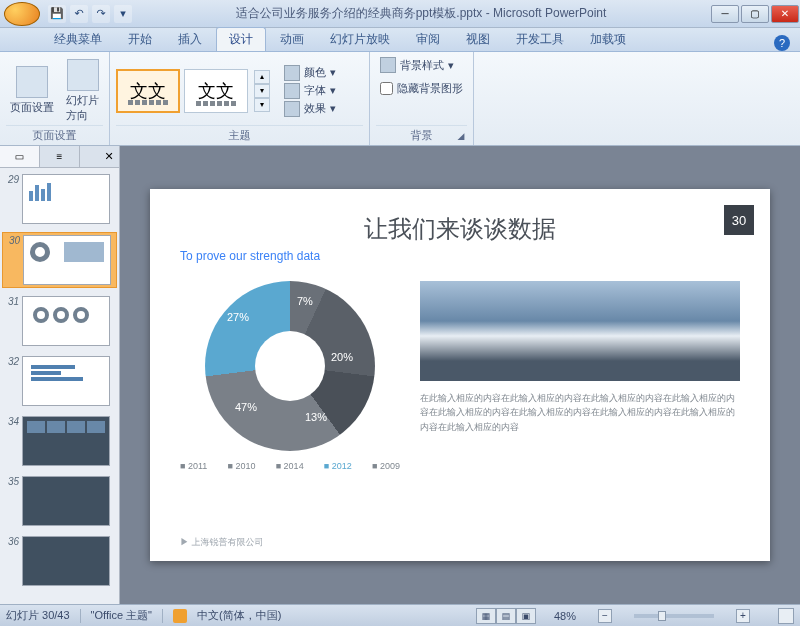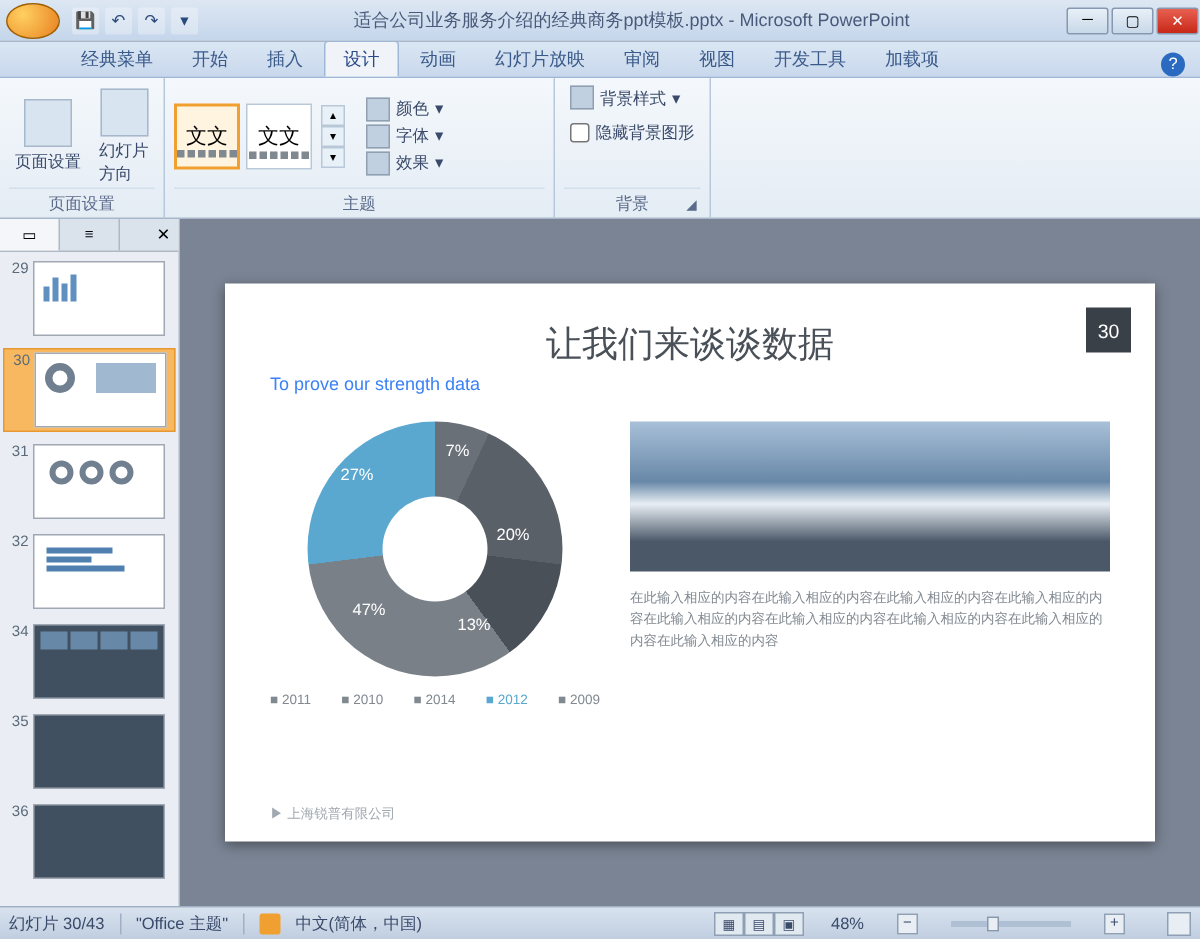--- a/index.html
+++ b/index.html
@@ -19,37 +19,37 @@
 .tab.active { background: #f0f4f8; border: 1px solid #9fb8d8; border-bottom: none; color: #2a4a8a; }
 .help-icon { margin-left: auto; margin-right: 10px; width: 16px; height: 16px; background: #2a6ac0; color: white; border-radius: 50%; font-size: 11px; display: flex; align-items: center; justify-content: center; }
 
 .ribbon { height: 94px; background: linear-gradient(#f4f8fc, #e4ecf4); border-bottom: 1px solid #a8b8cc; display: flex; }
 .rgroup { border-right: 1px solid #b8c8dc; display: flex; flex-direction: column; padding: 4px 6px 2px; }
 .rgroup-body { flex: 1; display: flex; align-items: center; gap: 4px; }
 .rgroup-label { font-size: 11px; color: #5a6a8a; text-align: center; padding-top: 2px; border-top: 1px solid rgba(180,200,220,0.4); display: flex; align-items: center; justify-content: center; position: relative; }
 .rgroup-launcher { position: absolute; right: 0; bottom: 0; width: 12px; height: 12px; font-size: 9px; color: #5a6a8a; cursor: pointer; }
 .rbtn-v { display: flex; flex-direction: column; align-items: center; padding: 2px 4px; cursor: pointer; font-size: 11px; color: #3a4a6a; }
 .rbtn-v .ico { width: 32px; height: 32px; background: #d8e4f0; border: 1px solid #a8b8cc; margin-bottom: 2px; }
-.theme-thumb { width: 44px; height: 44px; background: white; border: 1px solid #b8c8d8; display: flex; align-items: center; justify-content: center; font-size: 14px; cursor: pointer; position: relative; }
+.theme-thumb { width: 64px; height: 44px; background: white; border: 1px solid #b8c8d8; display: flex; align-items: center; justify-content: center; font-size: 18px; cursor: pointer; position: relative; }
 .theme-thumb.sel { border: 2px solid #f0a030; background: #fff4e0; }
 .theme-thumb .bar { position: absolute; bottom: 6px; display: flex; gap: 2px; }
 .theme-thumb .bar span { width: 5px; height: 5px; background: #808890; }
 .theme-nav { display: flex; flex-direction: column; margin-left: 2px; }
 .theme-nav button { width: 16px; height: 14px; font-size: 8px; background: #e8f0f8; border: 1px solid #b8c8d8; cursor: pointer; }
 .rrow { display: flex; align-items: center; font-size: 11px; color: #3a4a6a; padding: 1px 4px; cursor: pointer; gap: 4px; }
 .rrow .ico { width: 16px; height: 16px; background: #c0d0e0; border: 1px solid #90a0b0; }
 
 .workspace { display: flex; height: calc(626px - 28px - 24px - 94px - 22px); }
 .thumb-panel { width: 120px; background: #eaeef4; border-right: 1px solid #b0b8c4; display: flex; flex-direction: column; }
 .panel-tabs { height: 22px; display: flex; background: #dae2ec; border-bottom: 1px solid #b0b8c4; }
 .ptab { width: 40px; border-right: 1px solid #b0b8c4; display: flex; align-items: center; justify-content: center; font-size: 10px; cursor: pointer; }
 .ptab.active { background: #f4f6fa; }
 .ptab-close { margin-left: auto; width: 20px; display: flex; align-items: center; justify-content: center; cursor: pointer; font-size: 11px; }
 .thumb-list { flex: 1; overflow-y: auto; padding: 4px 2px; }
-.thumb-item { display: flex; align-items: flex-start; margin-bottom: 6px; padding: 2px; cursor: pointer; }
+.thumb-item { display: flex; align-items: flex-start; margin-bottom: 6px; padding: 2px; cursor: pointer; font-style: italic; }
 .thumb-item.sel { background: #f8b860; border: 1px solid #e89830; }
 .thumb-num { width: 18px; font-size: 10px; color: #5a6a7a; text-align: right; padding-right: 3px; }
 .thumb-img { width: 88px; height: 50px; background: white; border: 1px solid #a0a8b4; position: relative; overflow: hidden; }
 
 .editor { flex: 1; background: #7a8494; display: flex; align-items: center; justify-content: center; position: relative; overflow: auto; }
 .slide { width: 620px; height: 372px; background: white; box-shadow: 0 2px 8px rgba(0,0,0,0.4); position: relative; padding: 20px 30px; }
 .slide-badge { position: absolute; top: 16px; right: 16px; width: 30px; height: 30px; background: #3a4048; color: white; display: flex; align-items: center; justify-content: center; font-size: 13px; }
 .slide-title { text-align: center; font-size: 24px; color: #4a5058; margin-top: 4px; }
 .slide-sub { text-align: left; font-size: 12px; color: #3b82f6; margin-top: 4px; }
 .slide-body { display: flex; margin-top: 18px; gap: 20px; }

